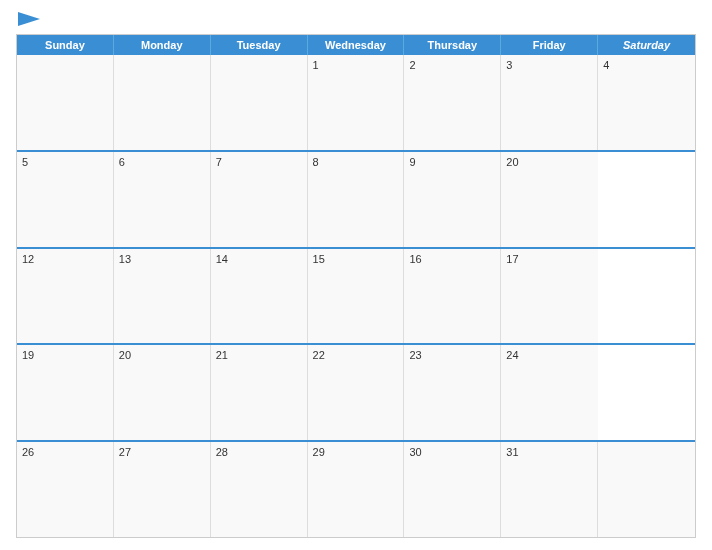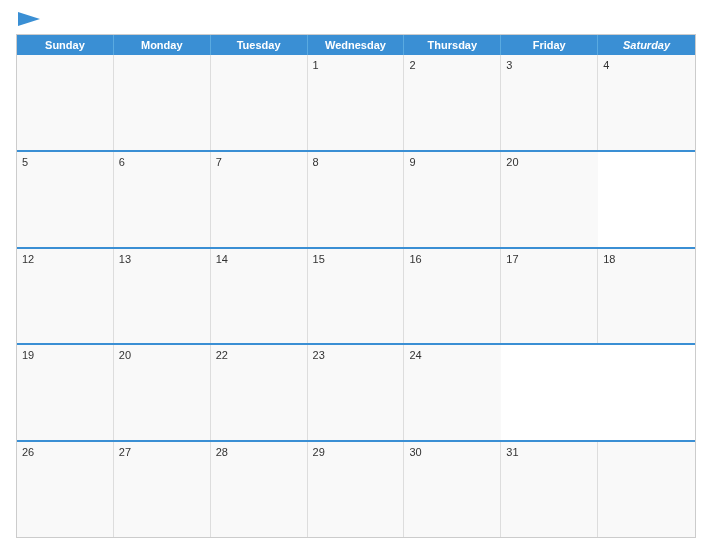--- a/index.html
+++ b/index.html
@@ -170,25 +170,25 @@
           <div class="cal-cell"><span class="day-num">9</span></div>
           <div class="cal-cell"><span class="day-num">20</span></div>
         </div>
         <div class="cal-week">
           <div class="cal-cell"><span class="day-num">12</span></div>
           <div class="cal-cell"><span class="day-num">13</span></div>
           <div class="cal-cell"><span class="day-num">14</span></div>
           <div class="cal-cell"><span class="day-num">15</span></div>
           <div class="cal-cell"><span class="day-num">16</span></div>
           <div class="cal-cell"><span class="day-num">17</span></div>
-          <div class="cal-cell"><span class="day-num">18</span></div>
         </div>
         <div class="cal-week">
           <div class="cal-cell"><span class="day-num">19</span></div>
           <div class="cal-cell"><span class="day-num">20</span></div>
+          <div class="cal-cell"><span class="day-num">21</span></div>
           <div class="cal-cell"><span class="day-num">22</span></div>
           <div class="cal-cell"><span class="day-num">23</span></div>
           <div class="cal-cell"><span class="day-num">24</span></div>
         </div>
         <div class="cal-week">
           <div class="cal-cell"><span class="day-num">26</span></div>
           <div class="cal-cell"><span class="day-num">27</span></div>
           <div class="cal-cell"><span class="day-num">28</span></div>
           <div class="cal-cell"><span class="day-num">29</span></div>
           <div class="cal-cell"><span class="day-num">30</span></div>

